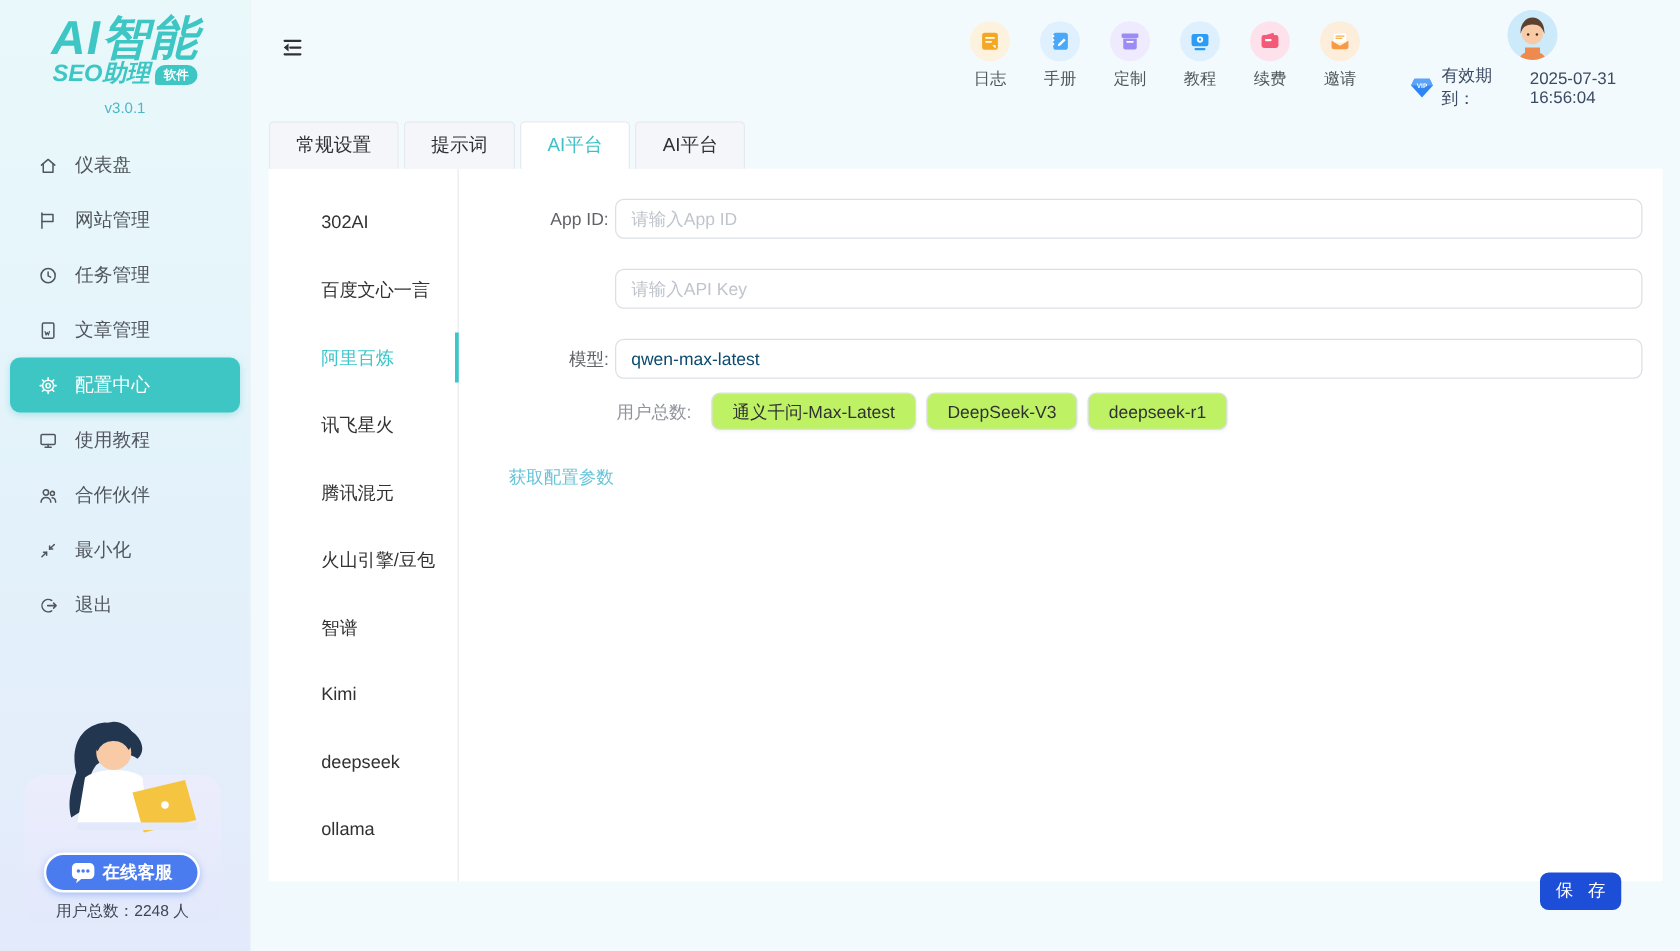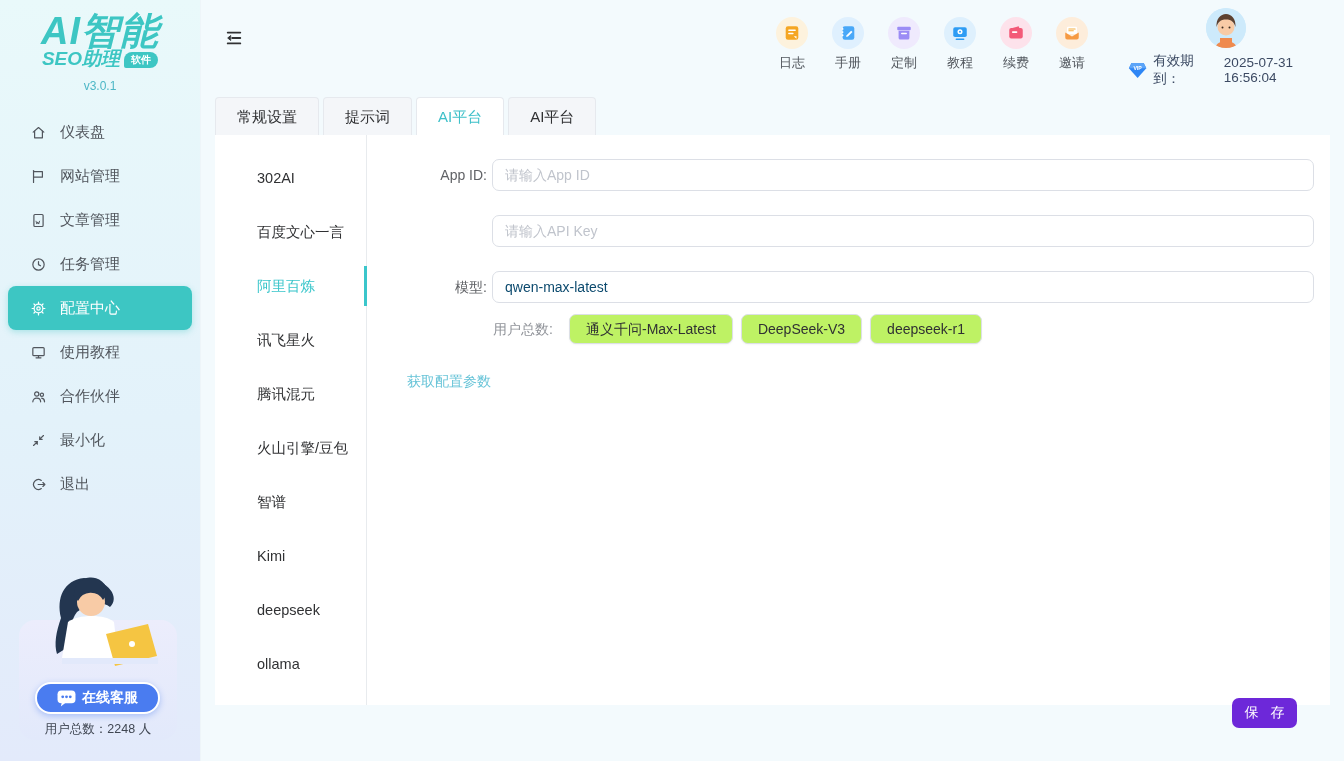--- a/index.html
+++ b/index.html
@@ -63,21 +63,21 @@
   .form-input { position:absolute; left:277px; width:822px; height:32px; border:1px solid #dcdfe6; border-radius:7px;
     padding:0 12px; font-size:14px; color:#0c4a6e; outline:none; background:#fff;
     font-family:"Liberation Sans","DejaVu Sans",sans-serif; }
   .form-input::placeholder { color:#c0c4cc; }
   .common-label { position:absolute; left:180px; width:158px; text-align:right; font-size:14px; color:#909399; line-height:30px; top:179px; }
   .model-chips { position:absolute; left:354px; top:179px; display:flex; gap:8px; }
   .chip { height:30px; line-height:28px; padding:0 16px; background:#bef264; border:1px solid #dcdfe6;
     border-radius:7px; font-size:14px; color:#303133; cursor:pointer; box-shadow:0 1px 2px rgba(0,0,0,.04); }
   .fetch-link { position:absolute; left:192px; top:238px; font-size:14px; color:#68c4d8; cursor:pointer; }
 
-  .save-btn { position:absolute; left:1232px; top:698px; width:65px; height:30px; background:#6d28d9;
+  .save-btn { position:absolute; left:1232px; top:698px; width:65px; height:30px; background:#1d4ed8;
     border:none; border-radius:7px; color:#fff; font-size:14px; letter-spacing:4px; padding-left:4px;
     cursor:pointer; font-family:"Liberation Sans","DejaVu Sans",sans-serif; }
 </style>
 </head>
 <body>
 
 <div class="sidebar">
   <div class="logo-wrap">
     <div class="logo-line1">AI智能</div>
     <div class="logo-line2"><span>SEO助理</span><span class="logo-badge">软件</span></div>
@@ -94,31 +94,31 @@
     </div>
     <div class="menu-item">
       <svg viewBox="0 0 24 24" fill="none" stroke="#51565d" stroke-width="1.7" stroke-linecap="round" stroke-linejoin="round">
           <path d="M5 3.5v17"></path>
           <path d="M5 5h12.5v8H5"></path>
         </svg>
       <span>网站管理</span>
     </div>
     <div class="menu-item">
       <svg viewBox="0 0 24 24" fill="none" stroke="#51565d" stroke-width="1.7" stroke-linecap="round" stroke-linejoin="round">
+          <circle cx="12" cy="12" r="8"></circle>
+          <path d="M12 7.8v4.4l2.8 1.6"></path>
+        </svg>
+      <span>任务管理</span>
+    </div>
+    <div class="menu-item">
+      <svg viewBox="0 0 24 24" fill="none" stroke="#51565d" stroke-width="1.7" stroke-linecap="round" stroke-linejoin="round">
           <rect x="5.5" y="3.5" width="13" height="17" rx="1.5"></rect>
           <path d="M8.5 13l1.2 4 1.3-3 1.3 3 1.2-4" stroke-width="1.3"></path>
         </svg>
       <span>文章管理</span>
-    </div>
-    <div class="menu-item">
-      <svg viewBox="0 0 24 24" fill="none" stroke="#51565d" stroke-width="1.7" stroke-linecap="round" stroke-linejoin="round">
-          <circle cx="12" cy="12" r="8"></circle>
-          <path d="M12 7.8v4.4l2.8 1.6"></path>
-        </svg>
-      <span>任务管理</span>
     </div>
     <div class="menu-item active">
       <svg viewBox="0 0 24 24" fill="none" stroke="#ffffff" stroke-width="1.7" stroke-linecap="round">
           <circle cx="12" cy="12" r="6.2"></circle>
           <circle cx="12" cy="12" r="2.4"></circle>
           <path d="M12 3v2.2M12 18.8V21M3 12h2.2M18.8 12H21M5.6 5.6l1.6 1.6M16.8 16.8l1.6 1.6M18.4 5.6l-1.6 1.6M7.2 16.8l-1.6 1.6"></path>
         </svg>
       <span>配置中心</span>
     </div>
     <div class="menu-item">

